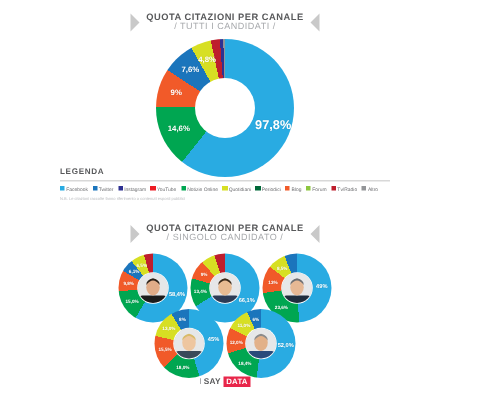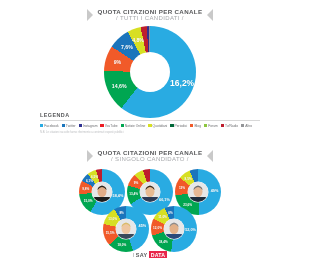--- a/index.html
+++ b/index.html
@@ -194,21 +194,21 @@
       <span class="title-text-wrap">
         <div class="title-main">QUOTA CITAZIONI PER CANALE</div>
         <div class="title-sub">/ TUTTI I CANDIDATI /</div>
       </span>
       <span class="arrow-right"></span>
     </div>
   </div>
 
   <div class="donut main-donut" id="main-donut" style="background: conic-gradient(rgb(41, 171, 226) 0%, rgb(41, 171, 226) 60.7%, rgb(0, 166, 81) 60.7%, rgb(0, 166, 81) 75.3%, rgb(241, 90, 41) 75.3%, rgb(241, 90, 41) 84.3%, rgb(27, 117, 188) 84.3%, rgb(27, 117, 188) 91.9%, rgb(215, 223, 35) 91.9%, rgb(215, 223, 35) 96.7%, rgb(190, 30, 45) 96.7%, rgb(190, 30, 45) 98.8%, rgb(46, 49, 146) 98.8%, rgb(46, 49, 146) 99.6%, rgb(147, 149, 152) 99.6%, rgb(147, 149, 152) 100%);">
     <div class="donut-hole"></div>
-  <span class="slice-label big" style="left: 78.1348px; top: 57.2283px;">16,2%</span>
+  <span class="slice-label big" style="left: 78.1348px; top: 57.2283px;">97,8%</span>
       <span class="slice-label" style="left: 15.1997px; top: 60.4935px;">14,6%</span>
       <span class="slice-label" style="left: 13.4964px; top: 35.8887px;">9%</span>
       <span class="slice-label" style="left: 22.8544px; top: 21.04px;">7,6%</span>
       <span class="slice-label" style="left: 34.0678px; top: 14.1198px;">4,8%</span>
     </div>
 
   <div class="legend-block">
     <div class="legend-heading">LEGENDA</div>
     <div class="legend-rule"></div>
     <div class="legend-items" id="legend-items">

